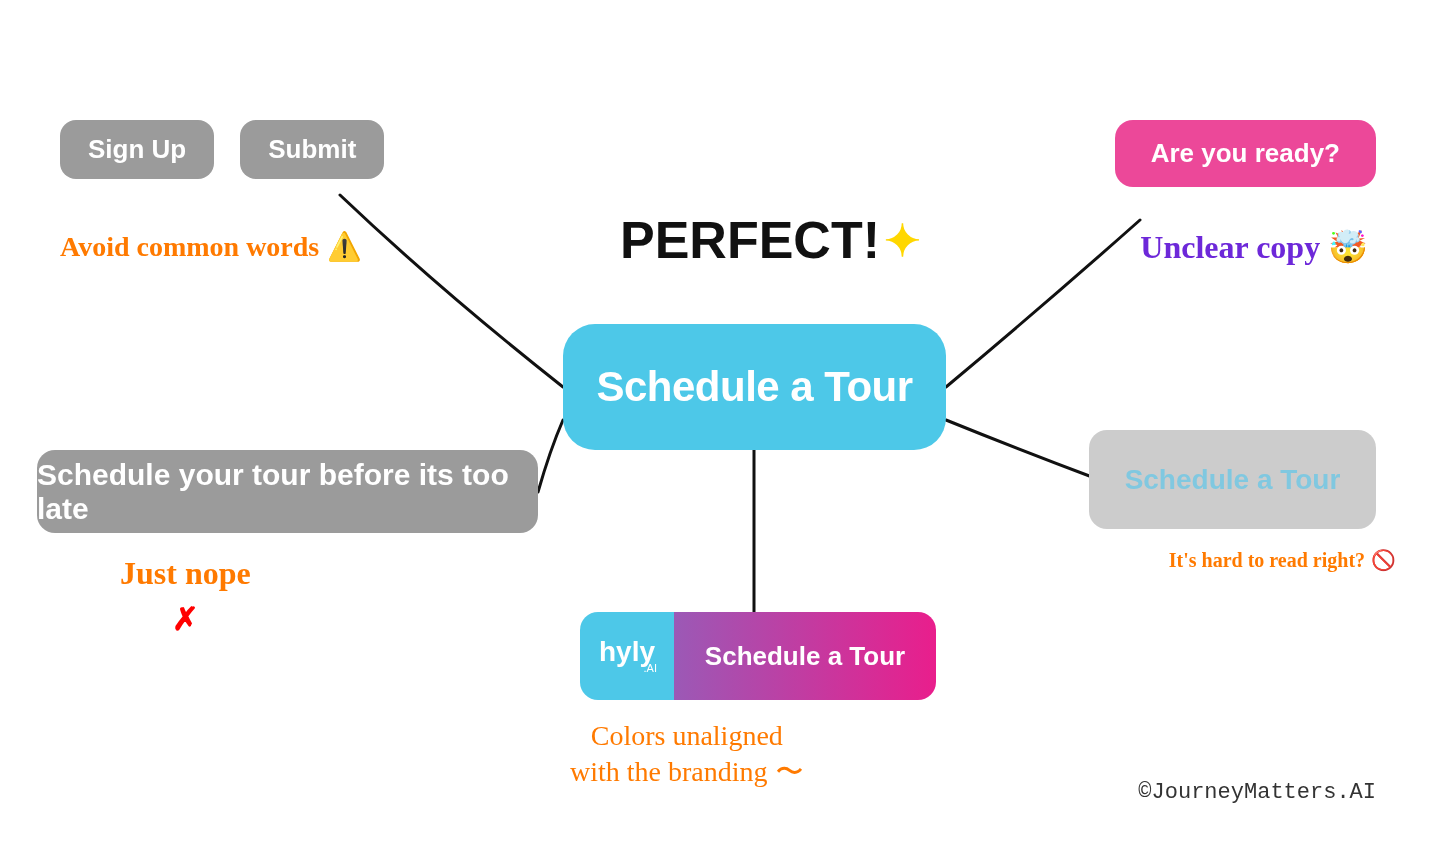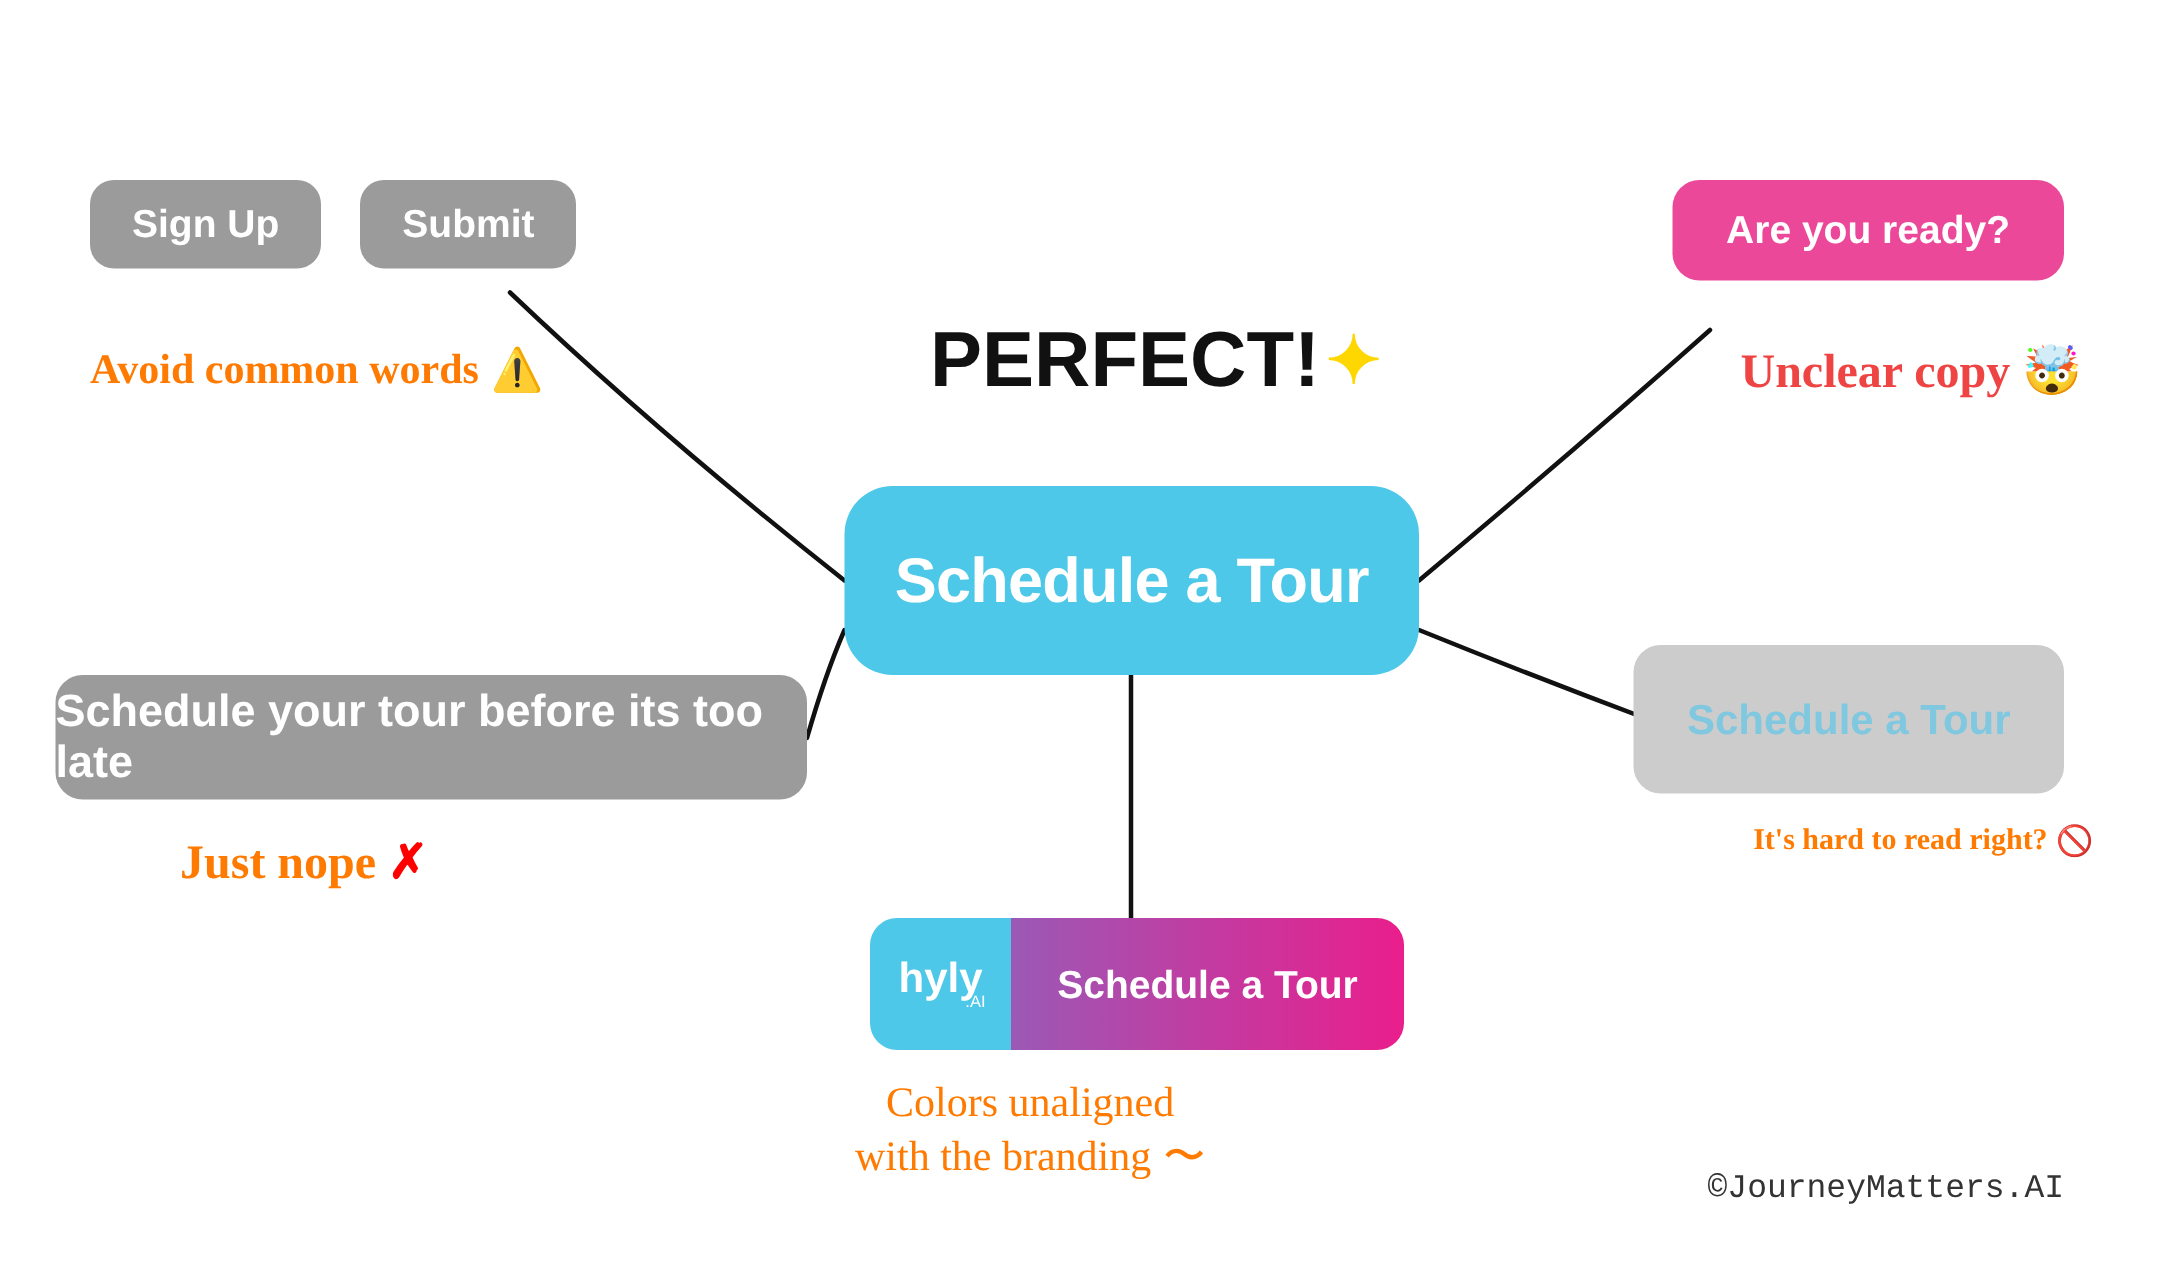--- a/index.html
+++ b/index.html
@@ -118,20 +118,21 @@
       position: absolute;
       left: 120px;
       top: 555px;
       font-size: 32px;
       font-weight: 900;
       font-family: 'Comic Sans MS', 'Chalkboard SE', cursive;
       color: #FF7A00;
       display: flex;
       align-items: center;
       gap: 8px;
+      flex-direction: column;
     }
     .x-icon {
       color: #FF0000;
       font-size: 32px;
       font-weight: 900;
     }
 
     
     .are-you-ready-btn {
       position: absolute;
@@ -144,26 +145,26 @@
     .are-you-ready-text {
       color: #ffffff;
       font-size: 26px;
       font-weight: 900;
       font-family: 'Arial Black', Arial, sans-serif;
     }
 
     
     .unclear-label {
       position: absolute;
-      right: 68px;
+      right: 88px;
       top: 228px;
       font-size: 32px;
       font-weight: 900;
       font-family: 'Comic Sans MS', 'Chalkboard SE', cursive;
-      color: #ef4444;
+      color: #6d28d9;
       display: flex;
       align-items: center;
       gap: 8px;
     }
     .confused-icon {
       font-size: 32px;
     }
 
     
     .schedule-tour-right-btn {

